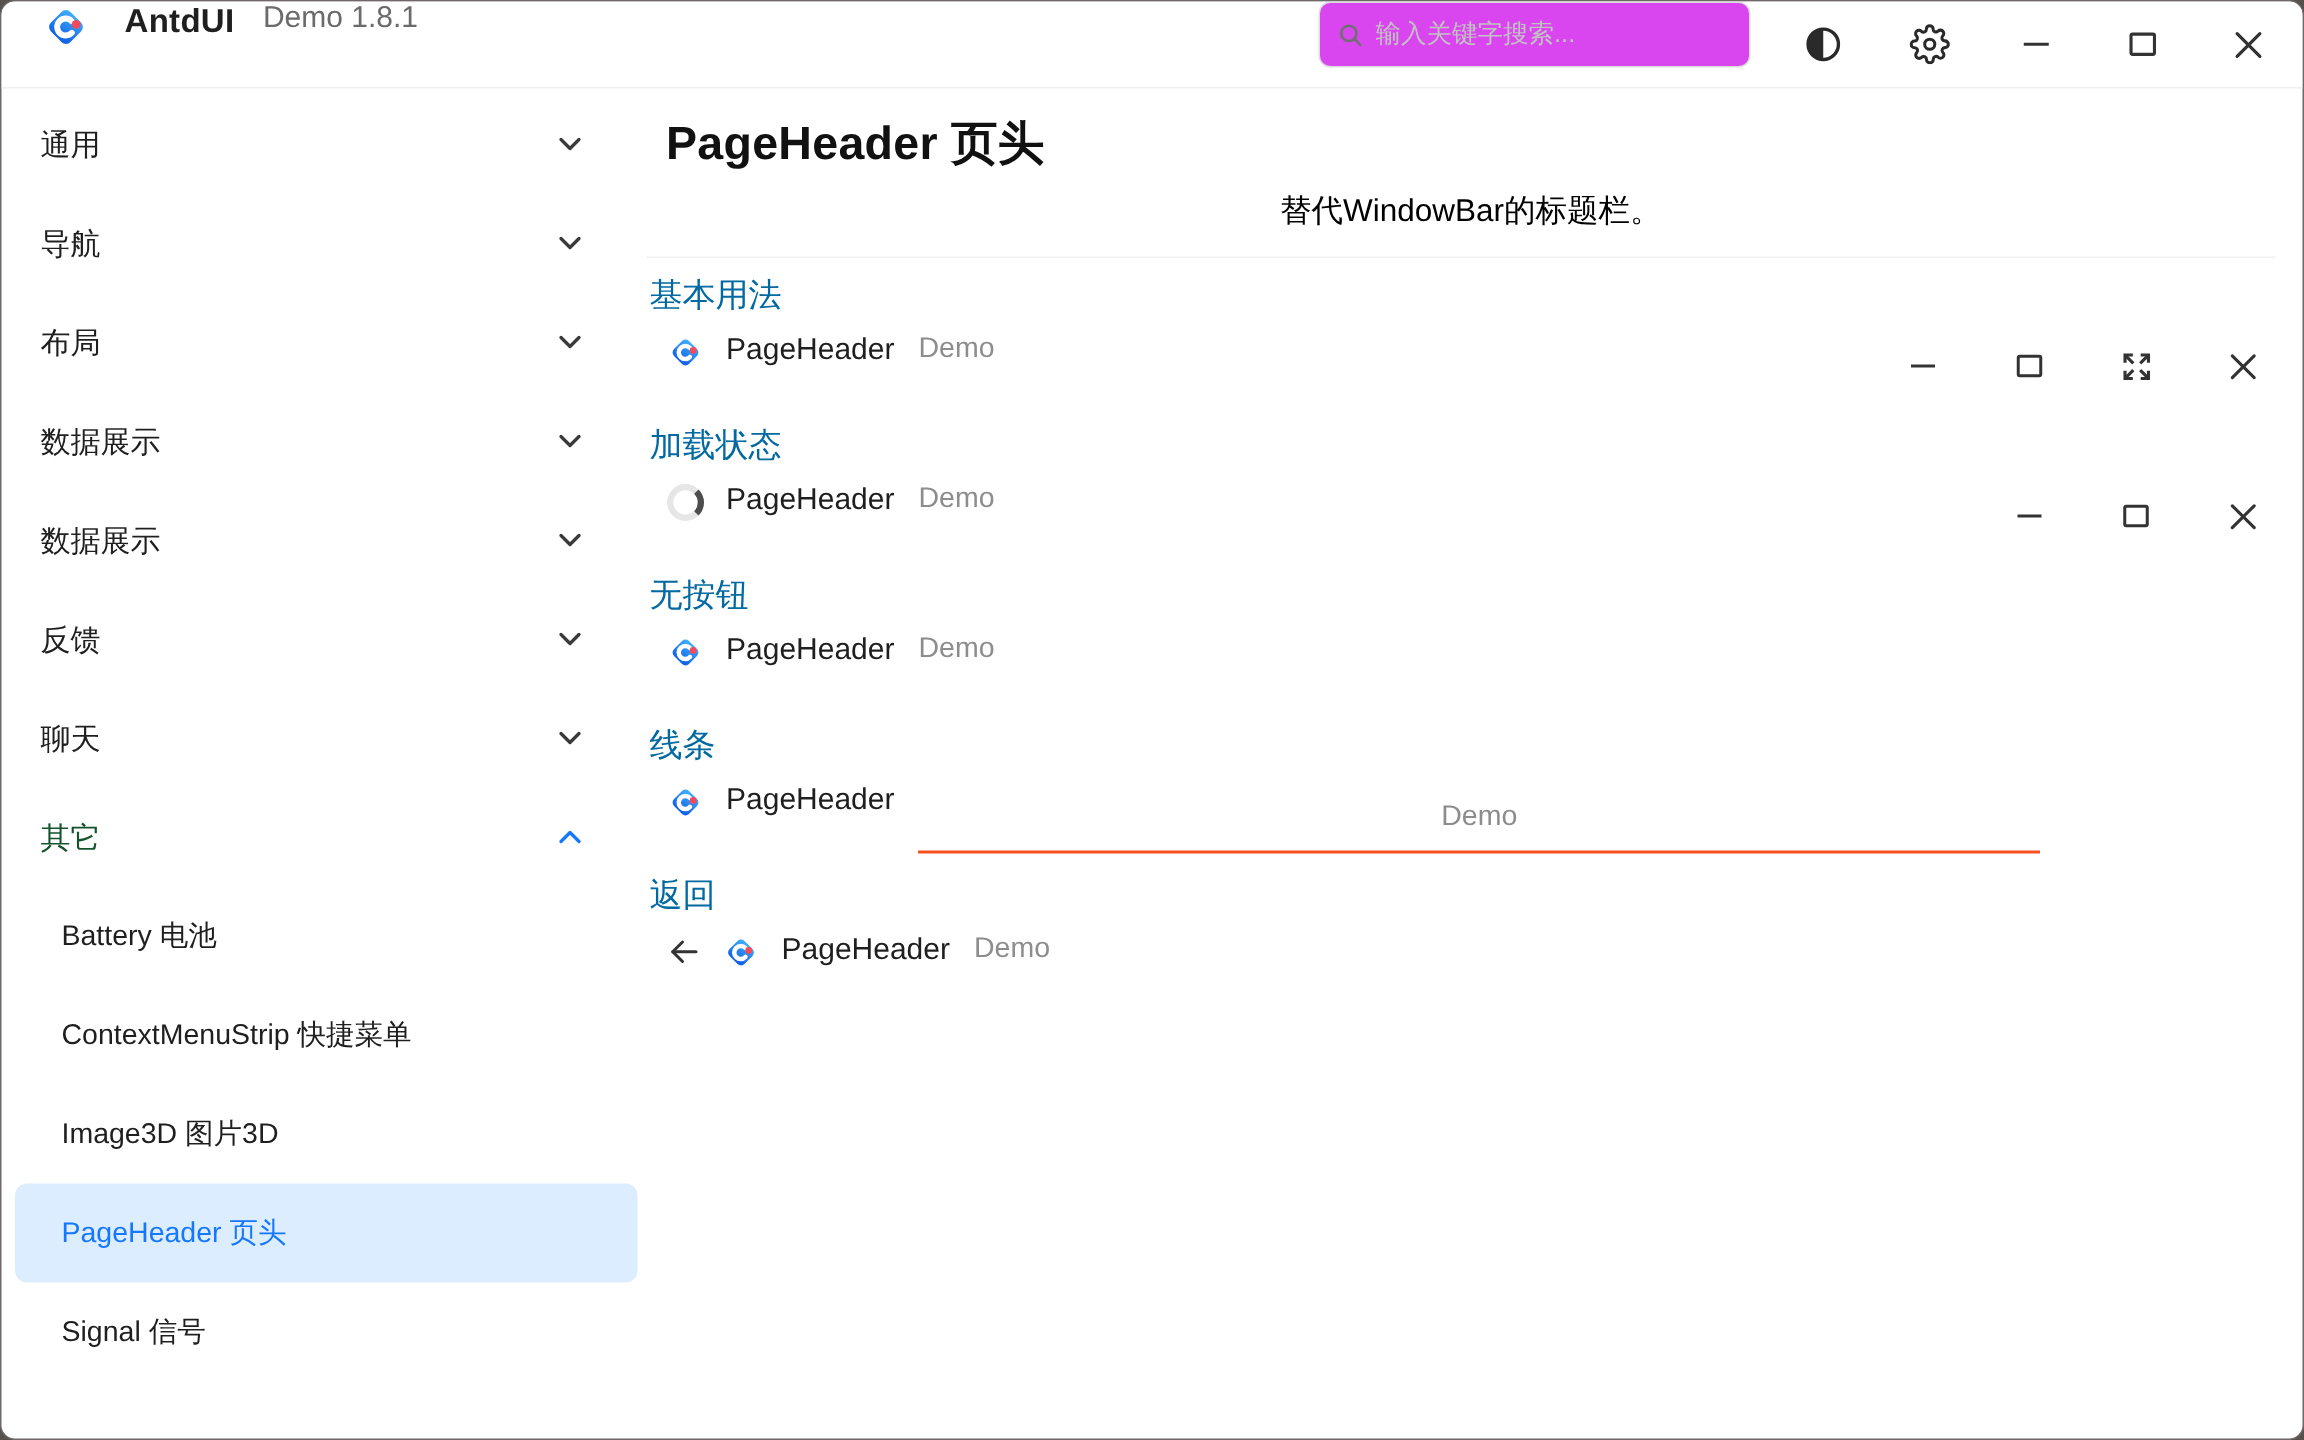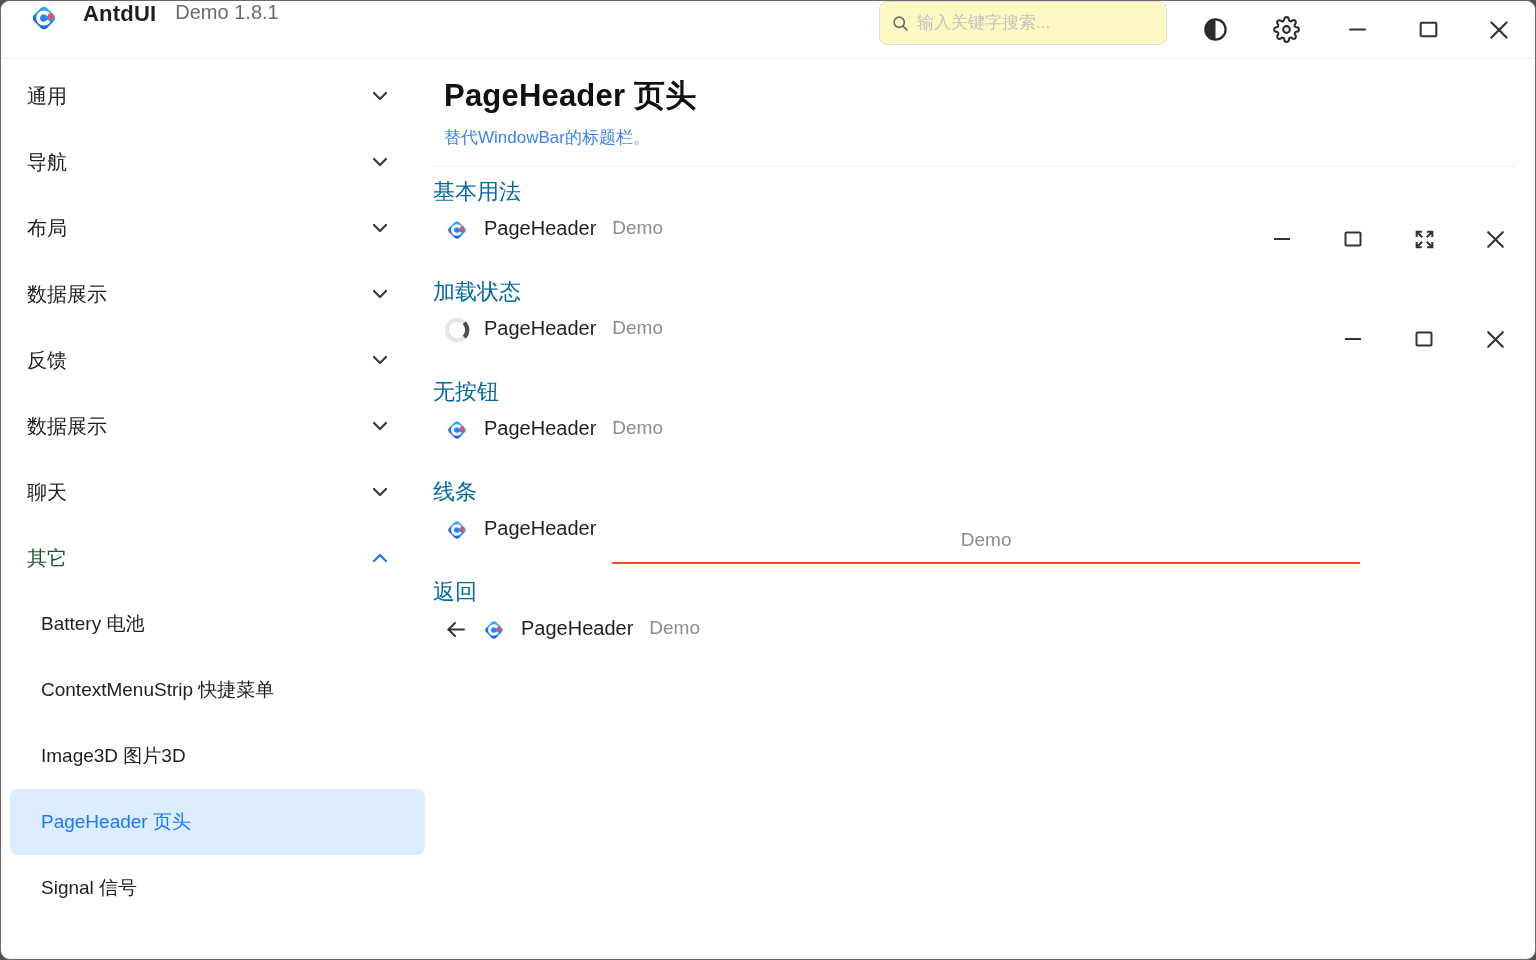--- a/index.html
+++ b/index.html
@@ -5,42 +5,42 @@
   * { margin:0; padding:0; box-sizing:border-box; }
   html,body { width:1536px; height:960px; background:#56504f; font-family:"Liberation Sans", sans-serif; overflow:hidden; }
   .window { position:absolute; inset:0; width:1536px; height:960px; background:#ffffff; border:1px solid #6e6868; border-radius:10px; overflow:hidden; }
 
   
   .titlebar { height:58px; display:flex; padding:0 14px 0 26px; border-bottom:1px solid #efefef; background:#fff; }
   .app-logo { width:34px; height:34px; flex:0 0 auto; }
   .app-title { margin-left:22px; font-size:22px; font-weight:700; color:#1f1f1f; letter-spacing:.2px; }
   .app-version { margin-left:19px; font-size:20px; color:#6b6b6b; }
   .tb-spacer { flex:1; }
-  .search-box { width:288px; height:44px; border:1.5px solid #dcdcdc; border-radius:8px; display:flex; align-items:center; padding:0 12px; background:#fef9c3; }
+  .search-box { width:288px; height:44px; border:1.5px solid #dcdcdc; border-radius:8px; display:flex; align-items:center; padding:0 12px; background:#d946ef; }
   .search-box svg { flex:0 0 auto; }
   .search-box input { border:none; outline:none; margin-left:8px; width:100%; font-size:17px; color:#333; font-family:"Liberation Sans", sans-serif; background:transparent; }
   .search-box input::placeholder { color:#c2c2c2; }
   .tb-btn { width:44px; height:44px; display:flex; align-items:center; justify-content:center; cursor:pointer; border-radius:6px; }
   .tb-btn + .tb-btn { margin-left:27px; }
   .tb-icons { display:flex; align-items:center; margin-left:26px; }
 
   
   .layout { display:flex; height:900px; }
   .sidebar { width:430px; flex:0 0 auto; padding-top:4px; }
   .group-item { height:66px; display:flex; align-items:center; padding:0 40px 0 26px; font-size:20px; color:#1f1f1f; cursor:pointer; }
   .group-item .glabel { flex:1; }
   .group-item.active { color:#14532d;gap:18px; }
   .child-item { height:66px; display:flex; align-items:center; padding-left:40px; font-size:19px; color:#1f1f1f; cursor:pointer; }
   .child-item.selected { margin:0 6px 0 9px; padding-left:31px; background:#dcedff; border-radius:8px; color:#1677ff; }
 
   
   .content { flex:1; padding:0 18px 0 0; min-width:0; }
   .page-head { padding:16px 0 0 13px; }
   .page-title { font-size:31px; font-weight:700; color:#111; letter-spacing:.2px; }
-  .page-subtitle { margin-top:9px; font-size:17px; color:#3b82f6; }
+  .page-subtitle { margin-top:9px; font-size:21px; color:#000000;text-align:center; }
   .head-divider { height:1px; background:#f0f0f0; margin-top:17px; }
   .section-heading { height:50px; line-height:50px; font-size:22px; color:#0369a1; padding-left:2px; }
   .demo-row { height:50px; display:flex; align-items:flex-start; padding-left:13px; }
   .demo-logo { width:26px; height:26px; flex:0 0 auto; }
   .demo-title { margin-left:14px; font-size:20px; color:#1f1f1f; font-weight:500; }
   .demo-sub { margin-left:16px; font-size:19px; color:#8d8d8d; }
   .win-btns { margin-left:auto; display:flex; align-items:center; }
   .win-btn { width:44px; height:44px; display:flex; align-items:center; justify-content:center; cursor:pointer; }
   .win-btn + .win-btn { margin-left:27px; }
   .line-wrap { flex:1; align-self:stretch; display:flex; align-items:center; justify-content:center; border-bottom:2px solid #f4511e; margin:0 157px 3px 16px; }
@@ -159,27 +159,27 @@
             <use href="#icon-chevron-down"></use>
           </svg>
       </div>
       <div class="group-item">
         <span class="glabel">数据展示</span>
         <svg width="22" height="22" viewBox="0 0 22 22">
             <use href="#icon-chevron-down"></use>
           </svg>
       </div>
       <div class="group-item">
+        <span class="glabel">数据展示</span>
+        <svg width="22" height="22" viewBox="0 0 22 22">
+            <use href="#icon-chevron-down"></use>
+          </svg>
+      </div>
+      <div class="group-item">
         <span class="glabel">反馈</span>
-        <svg width="22" height="22" viewBox="0 0 22 22">
-            <use href="#icon-chevron-down"></use>
-          </svg>
-      </div>
-      <div class="group-item">
-        <span class="glabel">数据展示</span>
         <svg width="22" height="22" viewBox="0 0 22 22">
             <use href="#icon-chevron-down"></use>
           </svg>
       </div>
       <div class="group-item">
         <span class="glabel">聊天</span>
         <svg width="22" height="22" viewBox="0 0 22 22">
             <use href="#icon-chevron-down"></use>
           </svg>
       </div>

